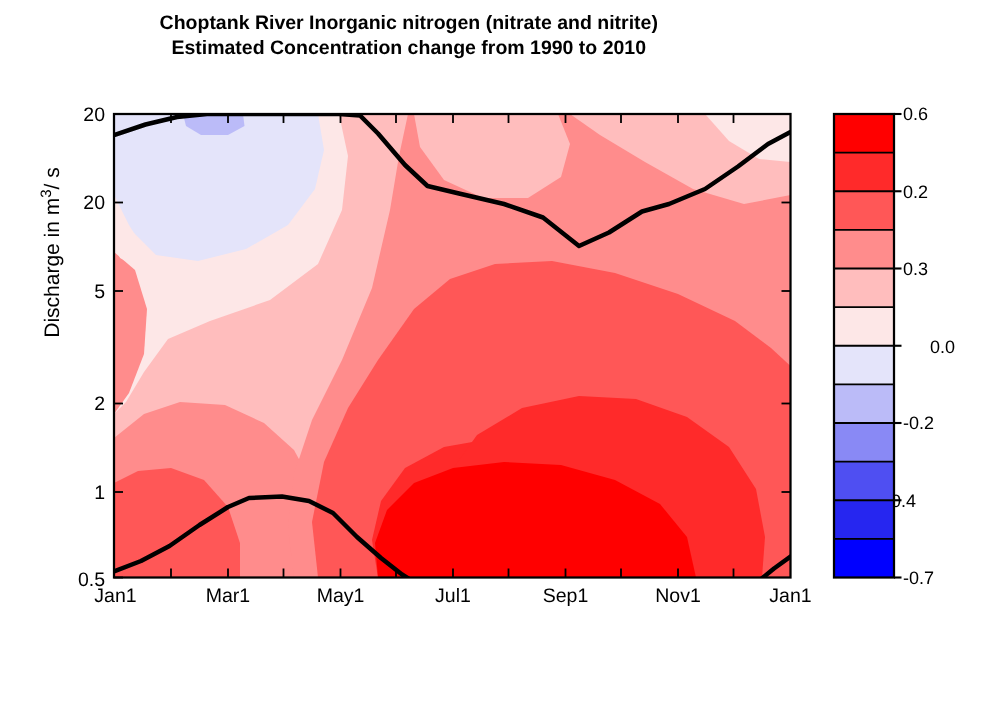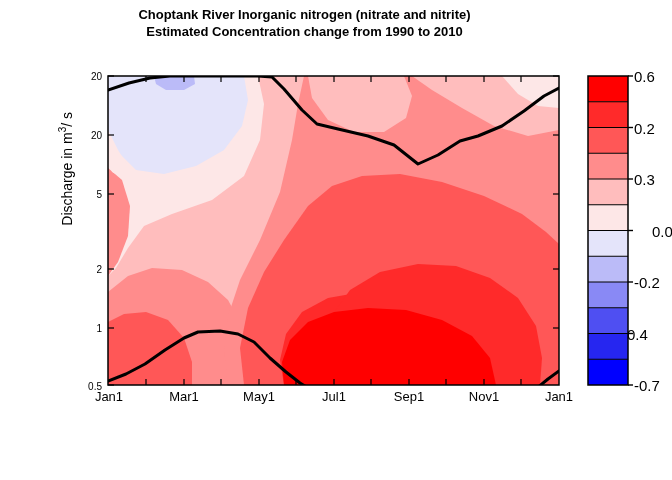--- a/index.html
+++ b/index.html
@@ -3,56 +3,56 @@
 <meta charset="utf-8">
 <style>
   html,body{margin:0;padding:0;}
   body{
     width:672px;height:480px;
     background:#ffffff;
     font-family:"Liberation Sans", sans-serif;
     overflow:hidden;
     position:relative;
   }
-  #root{position:absolute;inset:0;margin-left:32px;}
+  #root{position:absolute;inset:0;}
   .title-block{
     position:absolute;left:0;top:6px;width:545px;
     text-align:center;
     font-size:13px;font-weight:bold;color:#000;
     line-height:17px;
   }
   .title-line{display:block;white-space:nowrap;}
   .ylabel{
     position:absolute;
     left:-86px; top:160px;
     width:240px;
     transform:rotate(-90deg);
     transform-origin:center center;
     text-align:center;
     font-size:14px;color:#000;
     white-space:nowrap;
   }
   .ylabel sup{font-size:10px;vertical-align:super;}
   .ytick{
     position:absolute;right:0;
-    font-size:10px;color:#000;text-align:right;
+    font-size:13px;color:#000;text-align:right;
     width:40px;
     transform:translateY(-50%);
   }
   .ytick-wrap{position:absolute;left:26px;top:0;width:44px;height:480px;}
   .xtick{
     position:absolute;
     font-size:13px;color:#000;text-align:center;
     width:60px;
     transform:translateX(-50%);
   }
   .xtick-wrap{position:absolute;left:0;top:389px;width:620px;height:20px;}
   .cbtick{
     position:absolute;
-    font-size:15px;color:#000;
+    font-size:12px;color:#000;
     transform:translateY(-50%);
     white-space:nowrap;
   }
   .cbtick-wrap{position:absolute;left:0;top:0;width:672px;height:480px;}
   svg{position:absolute;left:0;top:0;}
 </style>
 </head>
 <body>
 
 <div id="root">

